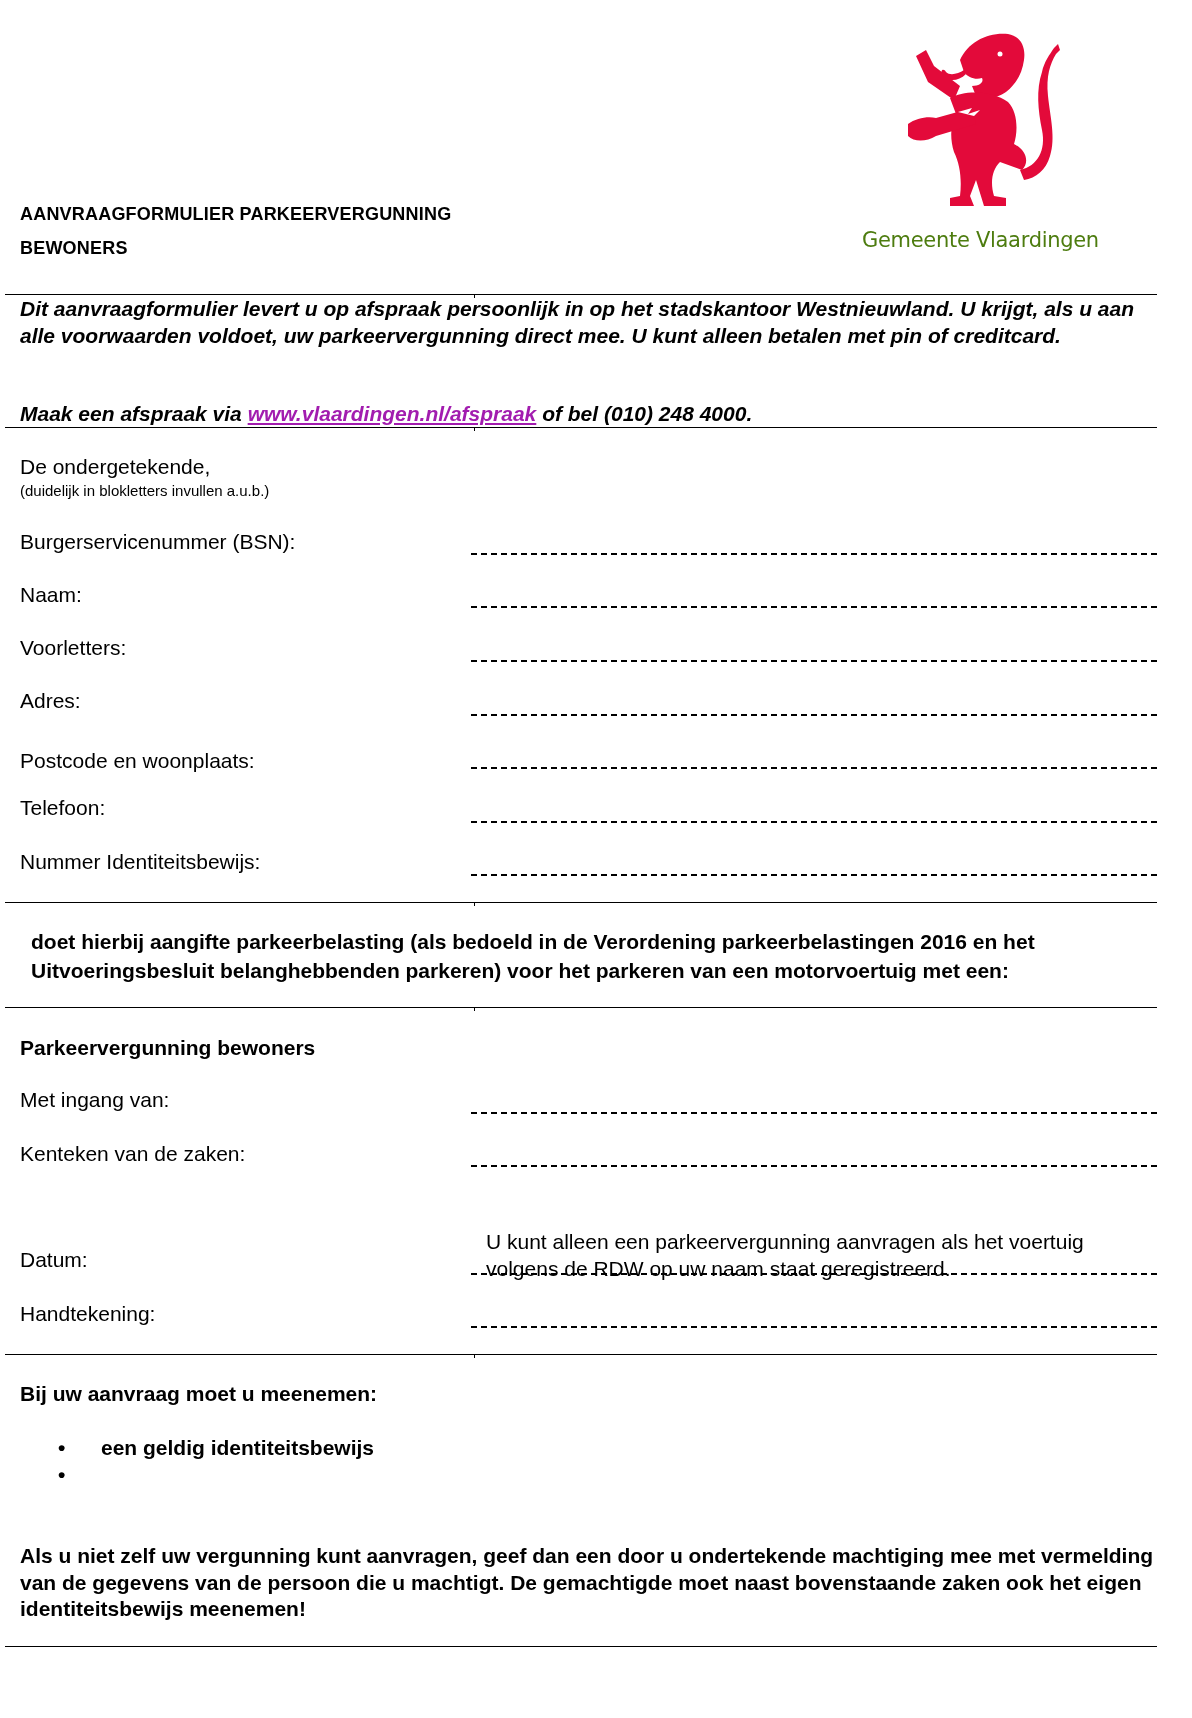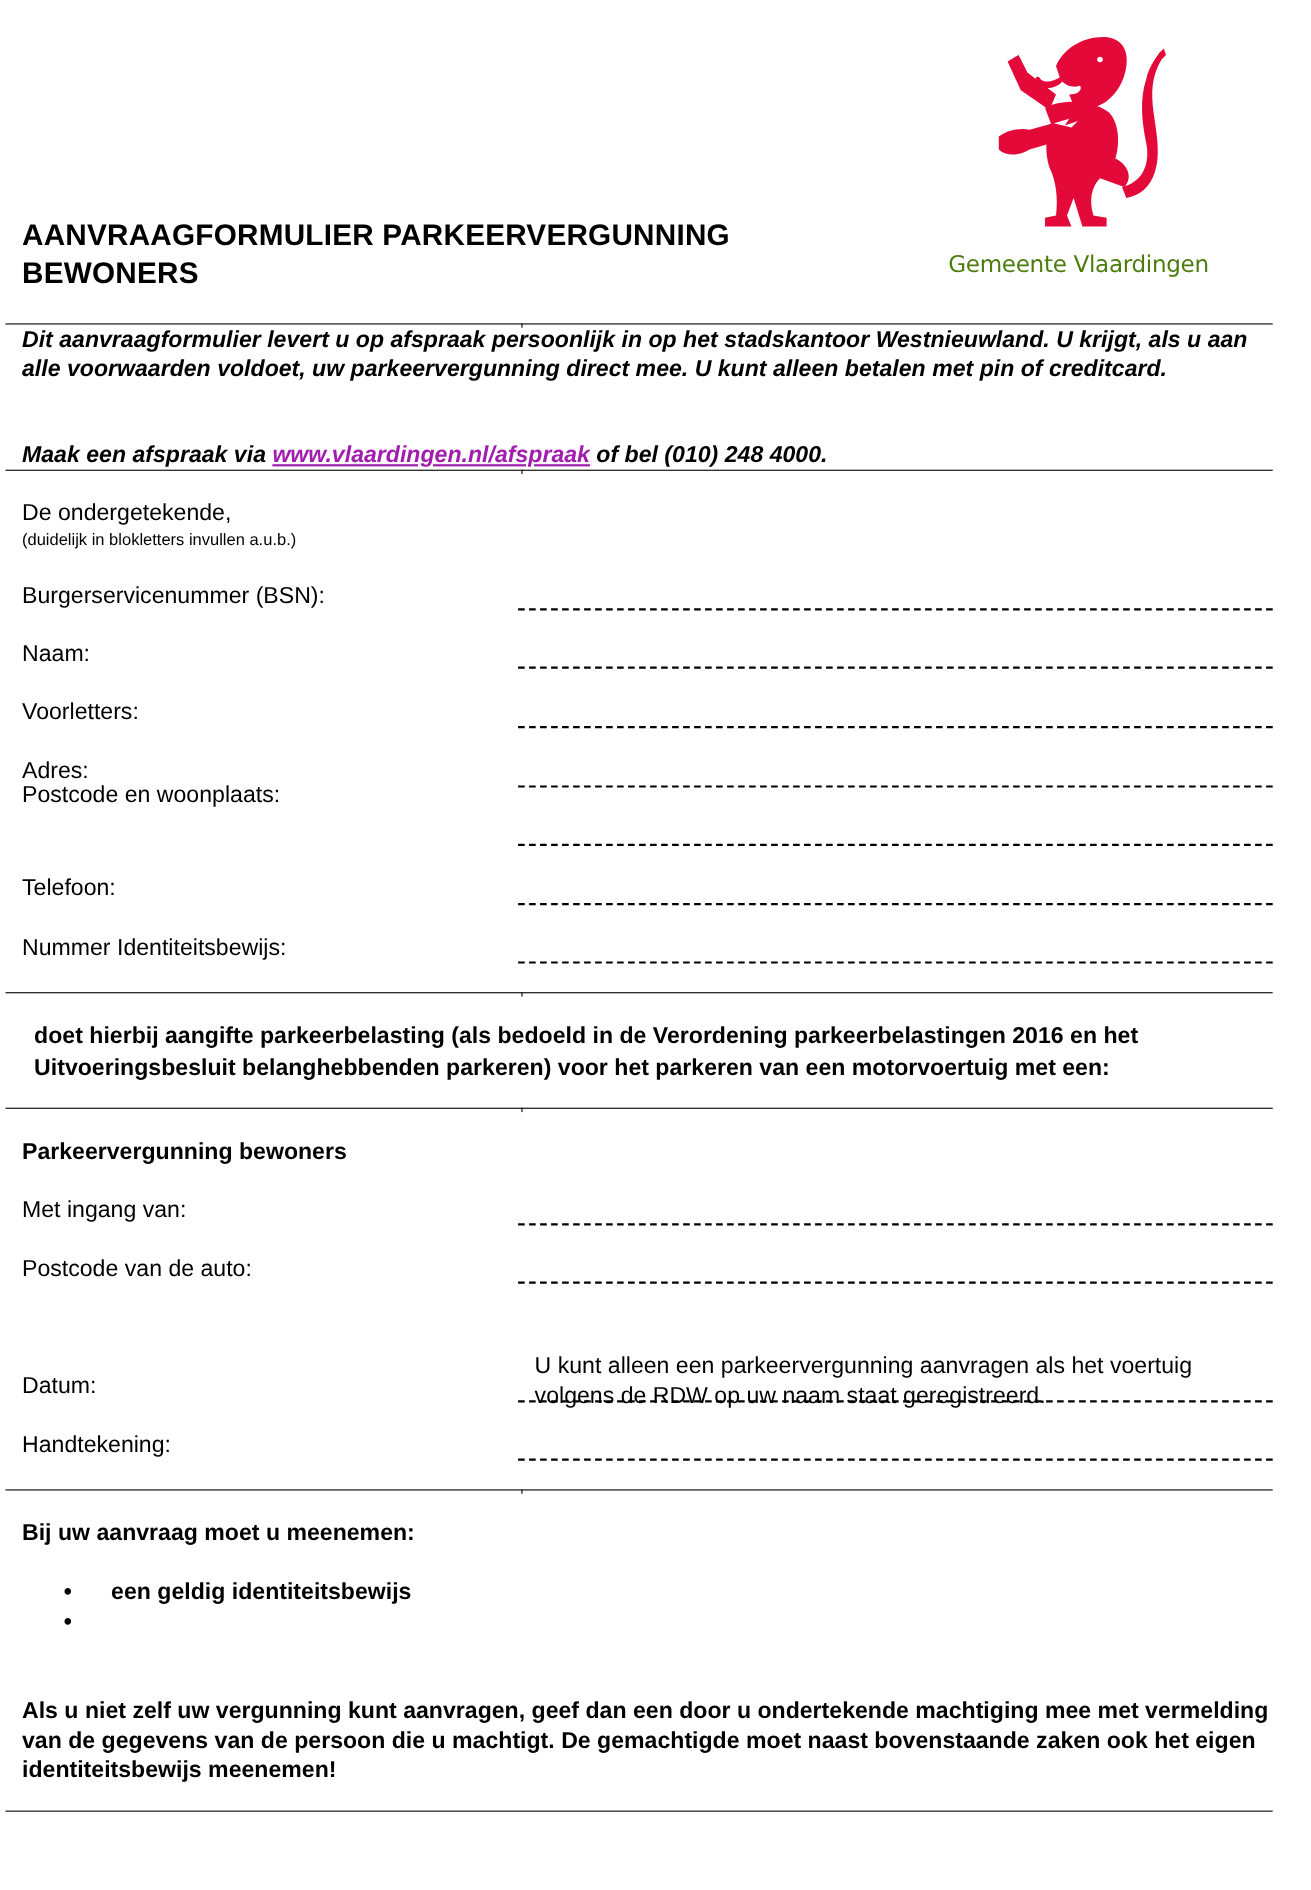--- a/index.html
+++ b/index.html
@@ -1,19 +1,19 @@
 <!DOCTYPE html>
 <html><head>
 <meta charset="utf-8">
 <style>
   html, body { margin: 0; padding: 0; background: #ffffff; }
   body { width: 1192px; height: 1718px; position: relative; overflow: hidden;
          font-family: "Liberation Sans", sans-serif; color: #000; }
   .abs { position: absolute; }
-  .title { left: 20px; font-size: 27px; font-weight: bold; line-height: 34px; letter-spacing: 0.2px; }
+  .title { left: 20px; font-size: 18px; font-weight: bold; line-height: 34px; letter-spacing: 0.2px; }
   .rule { position: absolute; left: 5px; width: 1152px; height: 0; border-top: 1.5px solid #000; }
   .rule .tick { position: absolute; left: 469px; top: -1px; width: 1px; height: 4px; background: #000; }
   .intro { left: 20px; width: 1135px; font-size: 21px; font-weight: bold; font-style: italic; line-height: 26.5px; }
   .intro a { color: #a21caf; text-decoration: underline; }
   .label { left: 20px; font-size: 21px; line-height: 26px; }
   .small { left: 20px; font-size: 15px; line-height: 18px; }
   .dots { position: absolute; left: 471px; width: 686px; height: 0; border-top: 2px dashed #000; }
   .bold { font-weight: bold; }
   .para { left: 20px; width: 1135px; font-size: 21px; font-weight: bold; line-height: 26.5px; }
   .declaration { left: 31px; width: 1125px; font-size: 21px; font-weight: bold; line-height: 29px; }
@@ -77,21 +77,21 @@
 
 <div class="abs label" style="top:582px;">Naam:</div>
 <div class="dots" style="top:606px;"></div>
 
 <div class="abs label" style="top:635px;">Voorletters:</div>
 <div class="dots" style="top:660px;"></div>
 
 <div class="abs label" style="top:688px;">Adres:</div>
 <div class="dots" style="top:714px;"></div>
 
-<div class="abs label" style="top:710px;">Postcode en woonplaats:</div>
+<div class="abs label" style="top:748px;">Postcode en woonplaats:</div>
 <div class="dots" style="top:767px;"></div>
 
 <div class="abs label" style="top:795px;">Telefoon:</div>
 <div class="dots" style="top:821px;"></div>
 
 <div class="abs label" style="top:849px;">Nummer Identiteitsbewijs:</div>
 <div class="dots" style="top:874px;"></div>
 
 <div class="rule" style="top:902px;">
     <span class="tick"></span>
@@ -101,21 +101,21 @@
 
 <div class="rule" style="top:1007px;">
     <span class="tick"></span>
   </div>
 
 <div class="abs label bold" style="top:1035px;">Parkeervergunning bewoners</div>
 
 <div class="abs label" style="top:1087px;">Met ingang van:</div>
 <div class="dots" style="top:1112px;"></div>
 
-<div class="abs label" style="top:1141px;">Postcode van de auto:</div>
+<div class="abs label" style="top:1141px;">Kenteken van de zaken:</div>
 <div class="dots" style="top:1165px;"></div>
 <div class="abs note" style="top:1228px;">U kunt alleen een parkeervergunning aanvragen als het voertuig volgens de RDW op uw naam staat geregistreerd.</div>
 
 <div class="abs label" style="top:1247px;">Datum:</div>
 <div class="dots" style="top:1273px;"></div>
 
 <div class="abs label" style="top:1301px;">Handtekening:</div>
 <div class="dots" style="top:1326px;"></div>
 
 <div class="rule" style="top:1354px;">

